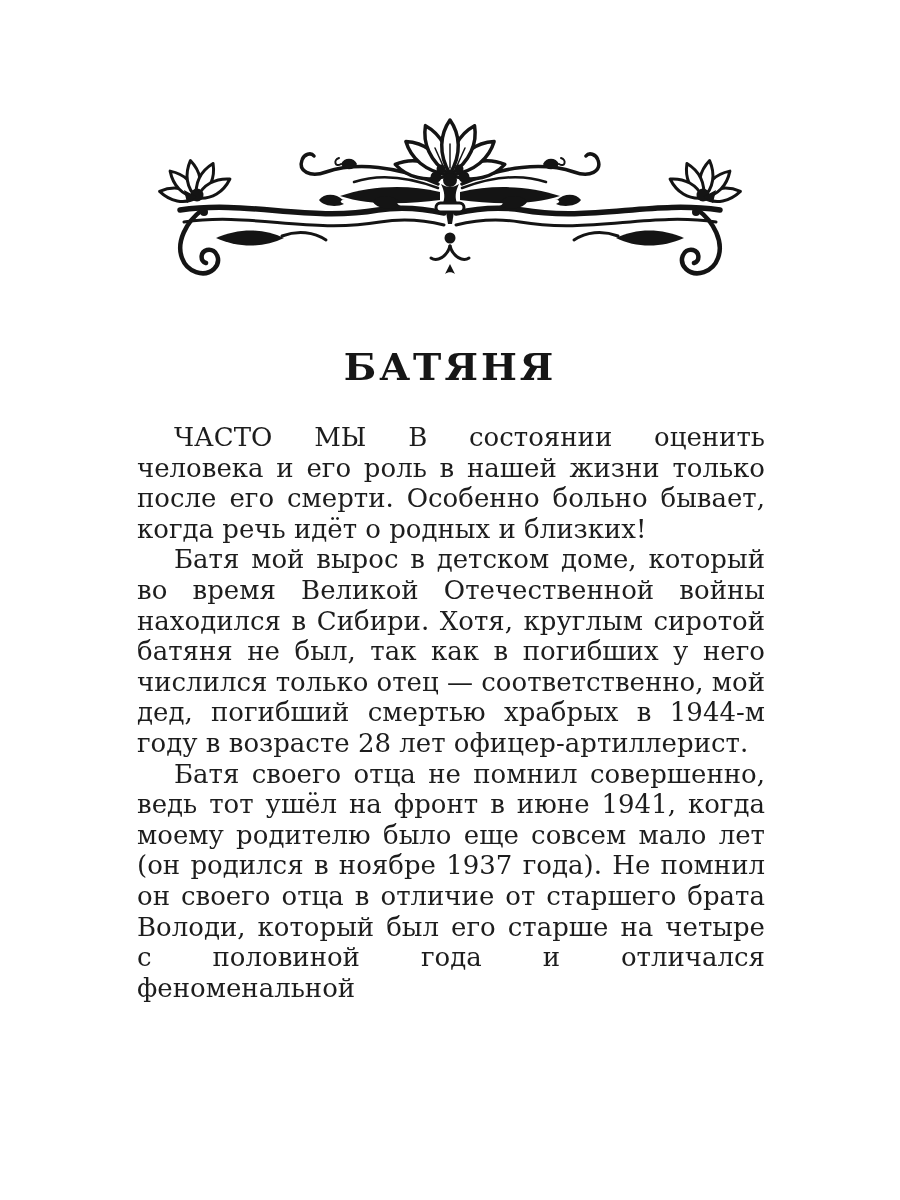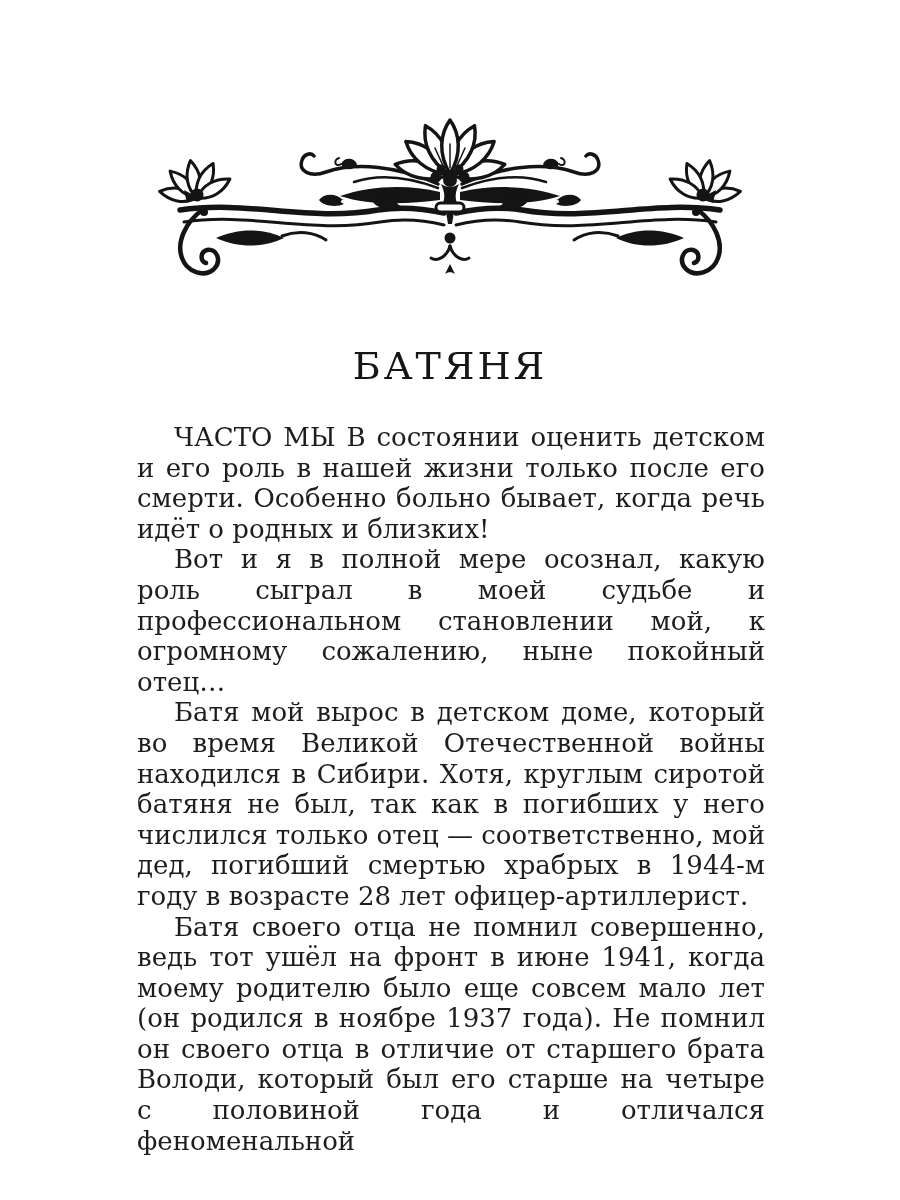--- a/index.html
+++ b/index.html
@@ -27,21 +27,21 @@
   .ornament svg { display: block; }
   .chapter-title {
     position: absolute;
     top: 344px;
     left: 0;
     width: 100%;
     margin: 0;
     text-align: center;
     font-family: "DejaVu Serif", "Liberation Serif", serif;
     font-size: 38px;
-    font-weight: normal;
+    font-weight: bold;
     letter-spacing: 3px;
     color: #161616;
   }
   .text-block {
     position: absolute;
     top: 422px;
     left: 137px;
     width: 628px;
   }
   .para {
@@ -131,19 +131,18 @@
           <path d="M312,132 C315,143 325,148 331,144" stroke-width="3"></path>
           <path d="M312,150 l-5,10 c3,-2.5 7,-2.5 10,0 Z" fill="#141414" stroke="none"></path>
         </g>
       </g>
     </svg>
   </div>
 
   <h1 class="chapter-title">БАТЯНЯ</h1>
 
   <div class="text-block">
-      <p class="para">ЧАСТО МЫ В состоянии оценить детском и его роль в нашей жизни только после его смерти. Особенно больно бывает, когда речь идёт о родных и близких!</p>
-      <p class="para">Вот и я в полной мере осознал, какую роль сыграл в моей судьбе и профессиональном становлении мой, к огромному сожалению, ныне покойный отец…</p>
+      <p class="para">ЧАСТО МЫ В состоянии оценить человека и его роль в нашей жизни только после его смерти. Особенно больно бывает, когда речь идёт о родных и близких!</p>
       <p class="para">Батя мой вырос в детском доме, который во время Великой Отечественной войны находился в Сибири. Хотя, круглым сиротой батяня не был, так как в погибших у него числился только отец — соответственно, мой дед, погибший смертью храбрых в 1944-м году в возрасте 28 лет офицер-артиллерист.</p>
       <p class="para">Батя своего отца не помнил совершенно, ведь тот ушёл на фронт в июне 1941, когда моему родителю было еще совсем мало лет (он родился в ноябре 1937 года). Не помнил он своего отца в отличие от старшего брата Володи, который был его старше на четыре с половиной года и отличался феноменальной</p>
     </div>
 
 </div>
 
 </body></html>

